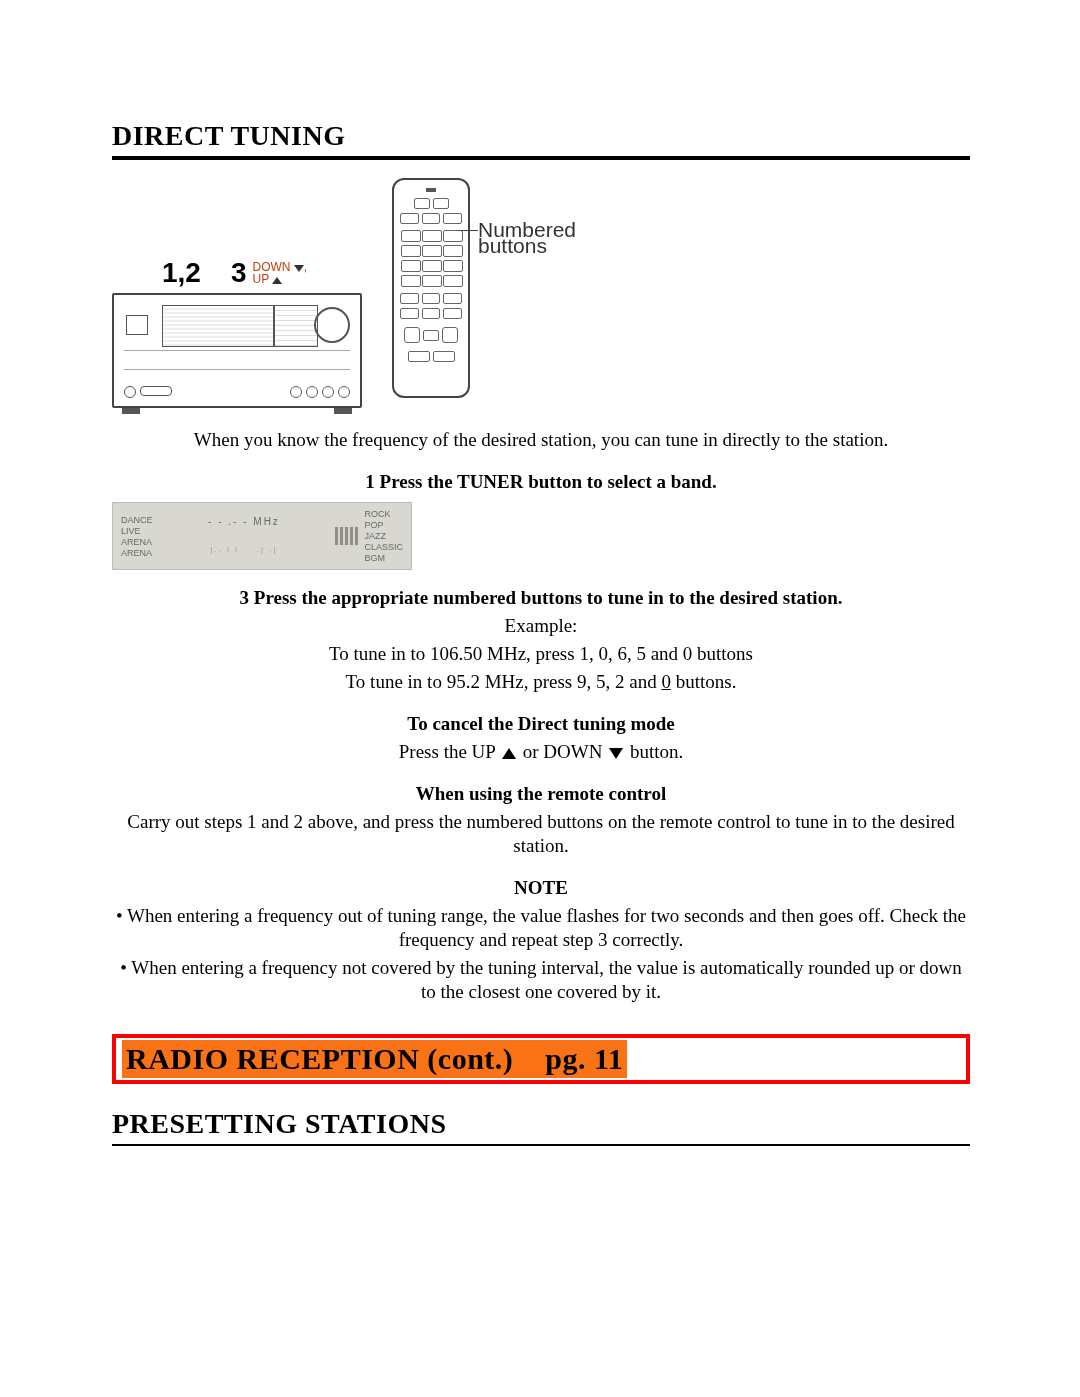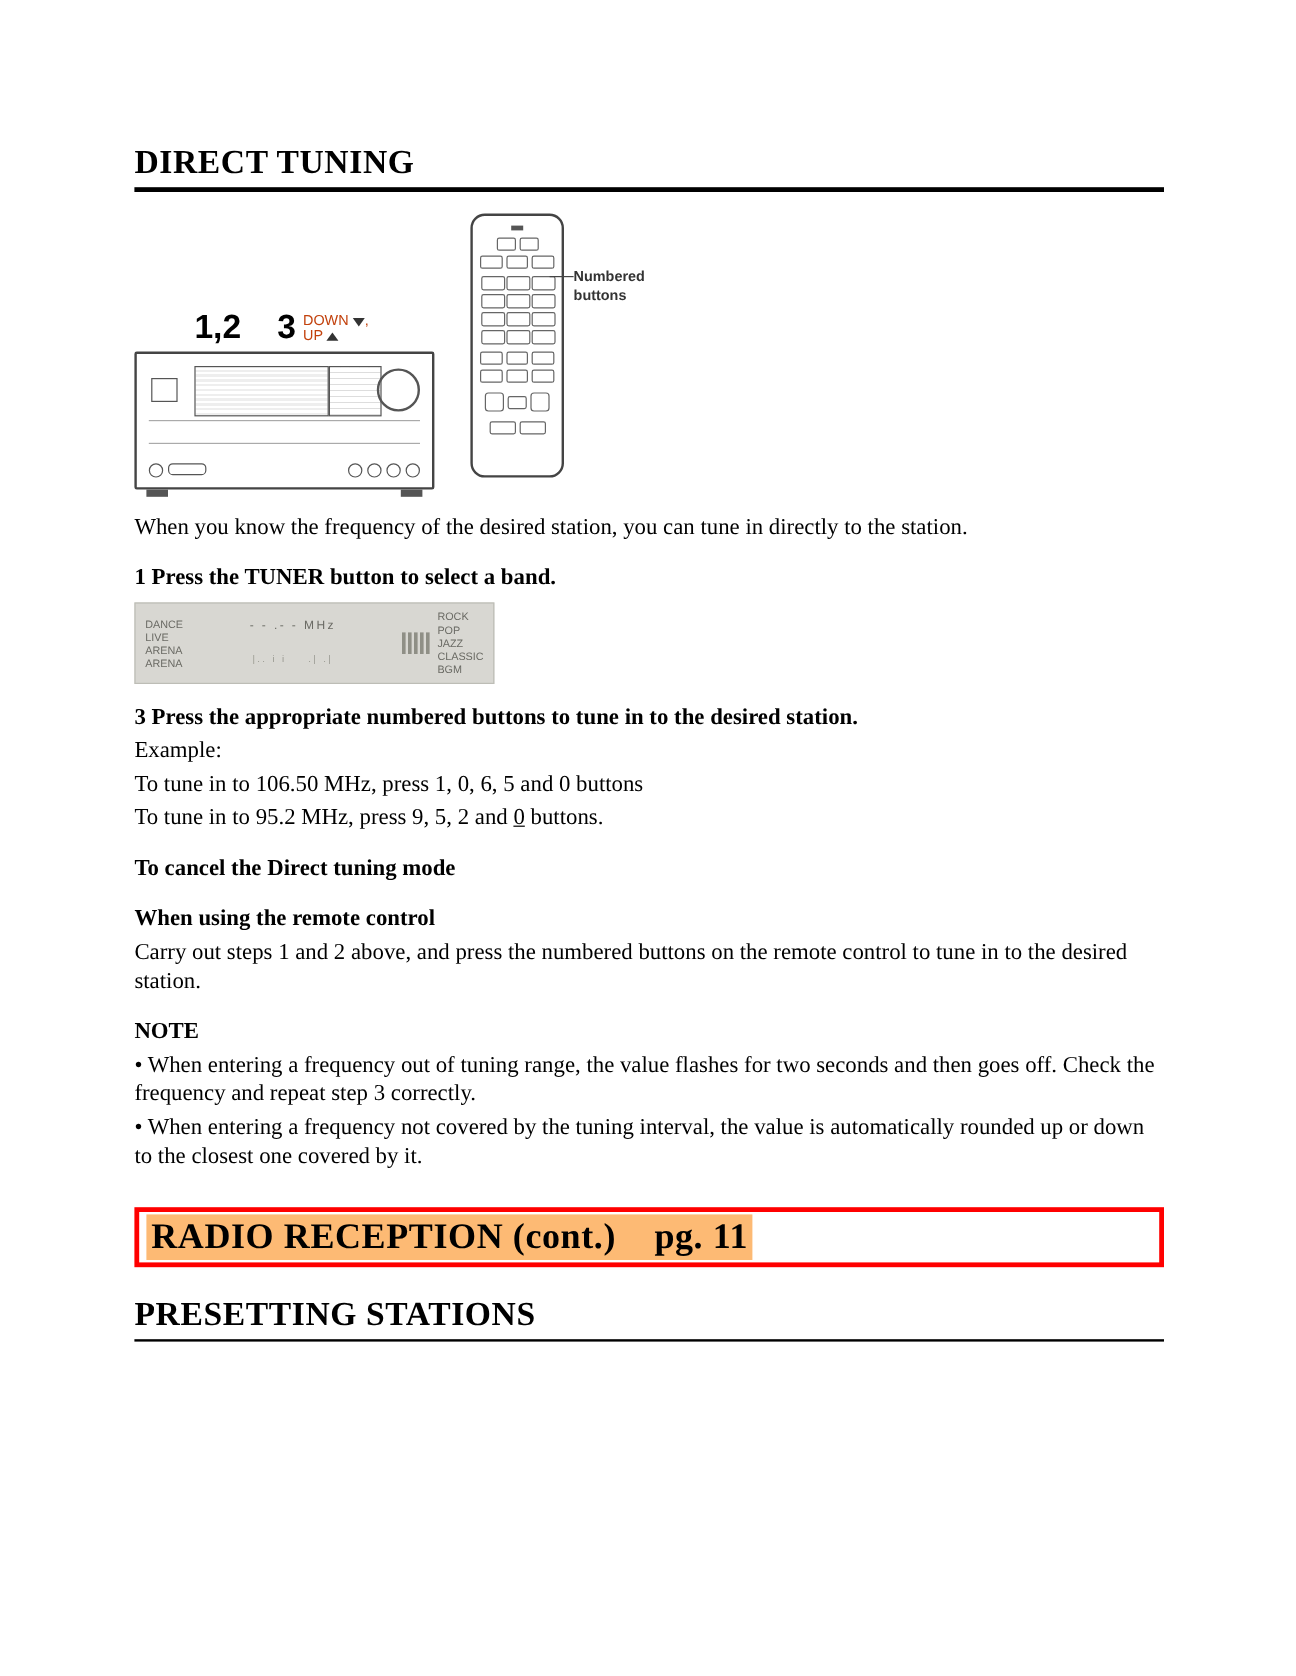--- a/index.html
+++ b/index.html
@@ -205,24 +205,23 @@
   .remote .sq {
     width: 14px; height: 14px;
     border: 1px solid #666;
     border-radius: 3px;
   }
   .remote-label {
     position: absolute;
     top: 44px;
     left: 86px;
     font-family: Arial, Helvetica, sans-serif;
-    font-size: 12px;
+    font-size: 21px;
     color: #333;
     line-height: 16px;
-    font-weight: bold;
   }
   .remote-line {
     position: absolute;
     top: 52px;
     left: 66px;
     width: 20px;
     height: 1px;
     background: #444;
   }
 
@@ -260,21 +259,21 @@
   .lcd .bar {
     width: 3px; height: 18px;
     background: #8f8f86;
   }
 
   
   .body {
     font-size: 19px;
     line-height: 24px;
   }
-  .body p { margin: 0 0 4px 0; }
+  .body p { margin: 0 0 4px 0; text-align: center; }
   .body .bold { font-weight: bold; }
   .body .gap { margin-top: 18px; }
   .body .underline { text-decoration: underline; }
 
   .inline-tri-up {
     display: inline-block;
     width: 0; height: 0;
     border-left: 7px solid transparent;
     border-right: 7px solid transparent;
     border-bottom: 11px solid #000;
@@ -292,21 +291,21 @@
   }
 
   
   .callout {
     border: 4px solid #ff0000;
     padding: 2px 6px;
     margin: 30px 0 24px 0;
   }
   .callout .hl {
     display: inline-block;
-    background: #fdba74;
+    background: #f97316;
     color: #000;
     font-size: 30px;
     font-weight: bold;
     padding: 2px 4px;
     letter-spacing: 0.5px;
   }
 </style>
 </head>
 <body>
 
@@ -442,20 +441,23 @@
     </div>
 
     <p class="bold">3 Press the appropriate numbered buttons to tune in to the desired station.</p>
     <p>Example:</p>
     <p>To tune in to 106.50 MHz, press 1, 0, 6, 5 and 0 buttons</p>
     <p>
       <span>To tune in to 95.2 MHz, press 9, 5, 2 and </span><span class="underline">0</span><span> buttons.</span>
     </p>
 
     <p class="bold gap">To cancel the Direct tuning mode</p>
+    <p>
+      <span>Press the UP </span><span class="inline-tri-up"></span><span> or DOWN </span><span class="inline-tri-down"></span><span>  button.</span>
+    </p>
 
     <p class="bold gap">When using the remote control</p>
     <p>Carry out steps 1 and 2 above, and press the numbered buttons on the remote control to tune in to the desired station.</p>
 
     <p class="bold gap">NOTE</p>
     <p>• When entering a frequency out of tuning range, the value flashes for two seconds and then goes off.  Check the frequency and repeat step 3 correctly.</p>
     <p>• When entering a frequency not covered by the tuning interval, the value is automatically rounded up or down to the closest one covered by it.</p>
   </div>
 
   <div class="callout">

